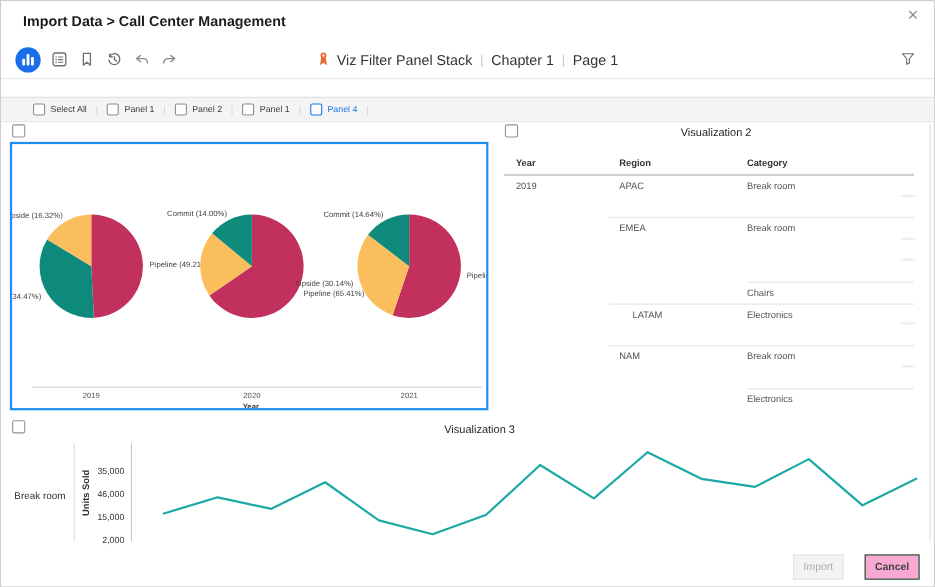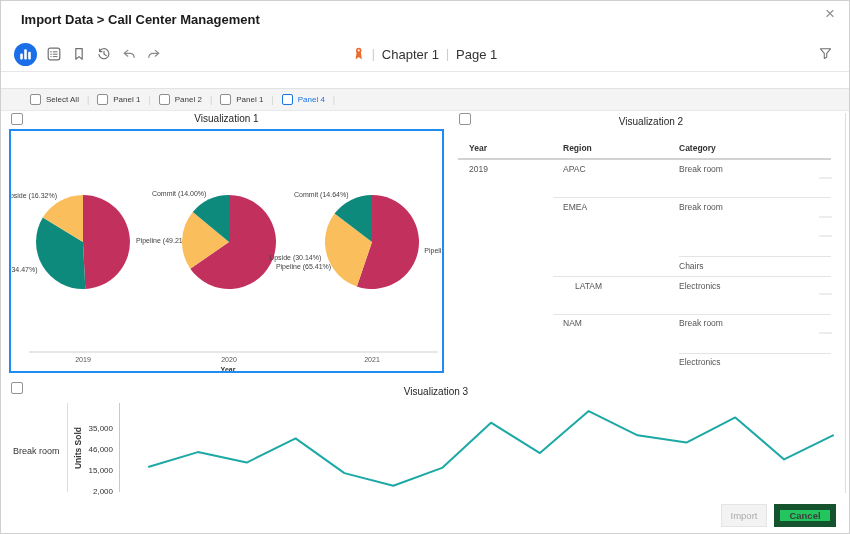--- a/index.html
+++ b/index.html
@@ -43,21 +43,21 @@
   .v3-breakroom{position:absolute;left:12px;top:445px;width:54px;font-size:9px;color:#333;}
   .v3-vline1{position:absolute;left:66px;top:402px;width:1px;height:89px;background:#dcdcdc;}
   .v3-axline{position:absolute;left:118px;top:402px;width:1px;height:89px;background:#c9c9c9;}
   .v3-ylabel{position:absolute;left:47px;top:442px;width:60px;text-align:center;font-size:8.5px;font-weight:bold;color:#333;transform:rotate(-90deg);}
   .v3tick{position:absolute;left:70px;width:42px;text-align:right;font-size:8px;color:#333;}
   .v3svg{position:absolute;left:0;top:372px;}
   .scrolltrack{position:absolute;left:844px;top:112px;width:1px;height:380px;background:#dedede;}
   
   .btn{position:absolute;top:503px;height:23px;border-radius:0;font-size:9.5px;display:flex;align-items:center;justify-content:center;box-sizing:border-box;cursor:pointer;font-family:"Liberation Sans",sans-serif;}
   .btn-import{right:82px;width:46px;background:#f3f3f3;border:1px solid #e4e4e4;color:#ababab;}
-  .btn-cancel{right:13px;width:62px;background:#22c55e;border:6px solid #14532d;color:#3e3e3e;font-weight:bold;}
+  .btn-cancel{right:13px;width:50px;background:#f9a8d4;border:1px solid #14532d;color:#3e3e3e;font-weight:bold;}
 </style>
 </head>
 <body>
 
 <div class="dialog">
 
   <div class="titlebar-title">Import Data &gt; Call Center Management</div>
   <div class="close-x">×</div>
 
   <div class="toolbar">
@@ -92,20 +92,21 @@
         <path d="M9.2 4.4 L12.8 7.3 L9.2 10.2" fill="none" stroke="#8a8a8a" stroke-width="1.2" stroke-linecap="round" stroke-linejoin="round"></path>
         <path d="M12.4 7.3 H6.8 C4.2 7.3 3 9.2 2.8 11.4" fill="none" stroke="#8a8a8a" stroke-width="1.2" stroke-linecap="round"></path>
       </svg>
     </div>
     <div class="tb-center">
       <svg width="12" height="14" viewBox="0 0 12 14">
         <path d="M3.9 5 L2.9 12.4 L6 10 L9.1 12.4 L8.1 5 Z" fill="#EB6A2D"></path>
         <circle cx="6" cy="3.4" r="2.7" fill="#EB6A2D"></circle>
         <circle cx="6" cy="3.4" r="1.1" fill="#fff" opacity="0.85"></circle>
       </svg>
+      <span class="tb-title">Viz Filter Panel Stack</span>
       <span class="tb-sep">|</span>
       <span class="tb-title">Chapter 1</span>
       <span class="tb-sep">|</span>
       <span class="tb-title">Page 1</span>
     </div>
     <div class="tb-right">
       <svg width="15" height="15" viewBox="0 0 16 16">
         <path d="M2.6 3 H13.4 L9.3 7.9 V12 L6.7 13.3 V7.9 Z" fill="none" stroke="#6f6f6f" stroke-width="1.1" stroke-linejoin="round"></path>
       </svg>
     </div>
@@ -134,21 +135,20 @@
       </span>
       <span class="pb-sep">|</span>
       <span class="pb-item">
         <span class="cb" style="border-color: rgb(27, 115, 232);"></span>
         <span class="pb-label" style="color: rgb(27, 115, 232);">Panel 4</span>
       </span>
       <span class="pb-sep">|</span>
     </div>
 
   <div class="vizcb" style="left:10px;top:112px;"></div>
-  <div class="viz-title" style="left:8px;top:112px;width:435px;">Visualization 1</div>
   <div class="viz1-panel" id="viz1-panel" style="border-color: rgb(30, 140, 240);"><svg width="431" height="240" viewBox="0 0 431 240">
         <path d="M72,111L72.00,64.00A47,47 0 0 1 74.33,157.94Z" fill="#C2305D"></path>
         <text x="125.0" y="109.7" dy="0.35em" text-anchor="start" font-size="7" fill="#3f3f3f">Pipeline (49.21%)</text>
         <path d="M72,111L74.33,157.94A47,47 0 0 1 31.82,86.62Z" fill="#0E8A7D"></path>
         <text x="26.5" y="138.1" dy="0.35em" text-anchor="end" font-size="7" fill="#3f3f3f">Commit (34.47%)</text>
         <path d="M72,111L31.82,86.62A47,47 0 0 1 72.00,64.00Z" fill="#FABF5C"></path>
         <text x="46.0" y="64.8" dy="0.35em" text-anchor="end" font-size="7" fill="#3f3f3f">Upside (16.32%)</text>
         <text x="72" y="231" text-anchor="middle" font-size="7" fill="#555">2019</text>
         <path d="M218,111L218.00,64.00A47,47 0 1 1 179.28,137.64Z" fill="#C2305D"></path>
         <text x="264.9" y="135.7" dy="0.35em" text-anchor="start" font-size="7" fill="#3f3f3f">Pipeline (65.41%)</text>

